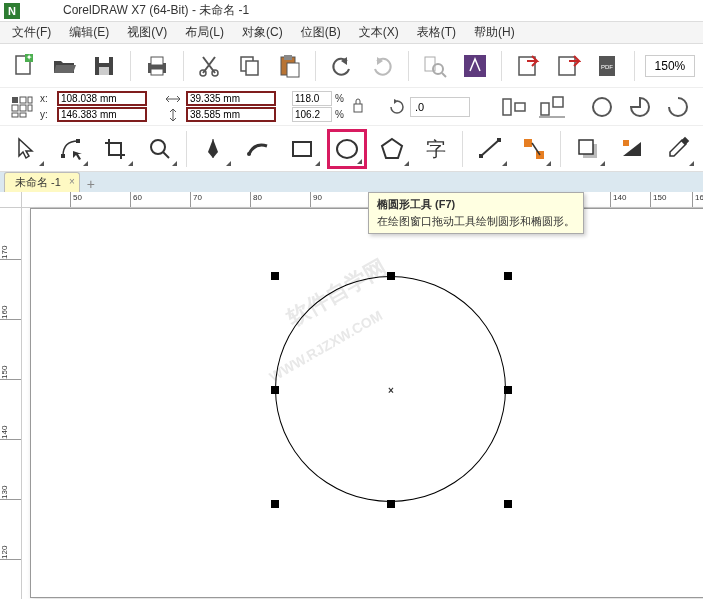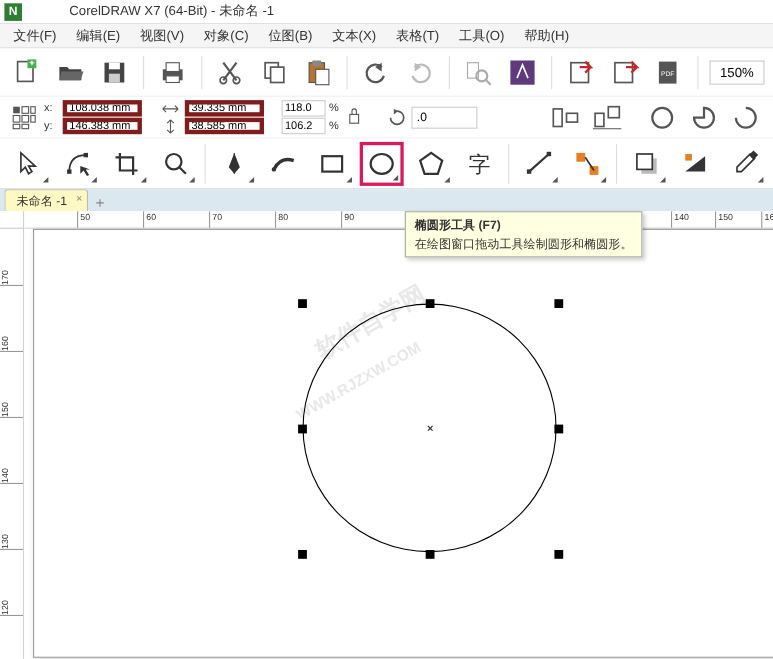--- a/index.html
+++ b/index.html
@@ -10,21 +10,21 @@
 .menubar { height: 22px; background: #f5f5f5; display: flex; align-items: center; padding: 0 4px; gap: 2px; border-bottom: 1px solid #ddd; }
 .menubar .menu-item { padding: 2px 8px; font-size: 12px; cursor: pointer; }
 .toolbar1 { height: 44px; background: #fff; display: flex; align-items: center; padding: 4px 8px; gap: 8px; border-bottom: 1px solid #eee; }
 .toolbar1 .sep { width: 1px; height: 30px; background: #ddd; margin: 0 2px; }
 .toolbar1 .tbtn { width: 32px; height: 32px; display: flex; align-items: center; justify-content: center; cursor: pointer; }
 .zoom-input { width: 50px; height: 22px; border: 1px solid #ccc; font-size: 12px; text-align: center; }
 .toolbar2 { height: 38px; background: #fff; display: flex; align-items: center; padding: 2px 8px; gap: 4px; border-bottom: 1px solid #eee; }
 .coord-icon { width: 28px; height: 28px; display: flex; align-items: center; justify-content: center; }
 .coord-group { display: flex; flex-direction: column; font-size: 11px; line-height: 14px; gap: 1px; }
 .coord-row { display: flex; align-items: center; gap: 3px; }
-.coord-row input { width: 72px; height: 15px; border: 4px solid #7f1d1d; font-size: 10px; padding: 0 2px; }
+.coord-row input { width: 90px; height: 15px; border: 2px solid #7f1d1d; font-size: 10px; padding: 0 2px; }
 .coord-label { width: 14px; font-size: 10px; }
 .size-icon { width: 20px; height: 14px; display: flex; align-items: center; justify-content: center; }
 .pct-group { display: flex; flex-direction: column; gap: 1px; }
 .pct-group input { width: 40px; height: 15px; border: 1px solid #ccc; font-size: 10px; padding: 0 2px; }
 .lock-icon { width: 20px; height: 28px; display: flex; align-items: center; justify-content: center; }
 .rot-group { display: flex; align-items: center; gap: 4px; }
 .rot-group input { width: 60px; height: 20px; border: 1px solid #ccc; font-size: 11px; padding: 0 4px; }
 .tb2-btn { width: 34px; height: 30px; display: flex; align-items: center; justify-content: center; cursor: pointer; border-radius: 2px; }
 .toolbar3 { height: 46px; background: #fff; display: flex; align-items: center; padding: 2px 6px; gap: 4px; border-bottom: 1px solid #ddd; }
 .tool3-btn { width: 42px; height: 40px; display: flex; align-items: center; justify-content: center; cursor: pointer; border: 1px solid transparent; position: relative; }
@@ -56,25 +56,25 @@
 
 <div class="titlebar">
   <span class="logo">N</span>
   <span class="title">CorelDRAW X7 (64-Bit) - 未命名 -1</span>
 </div>
 
 <div class="menubar">
   <div class="menu-item">文件(F)</div>
   <div class="menu-item">编辑(E)</div>
   <div class="menu-item">视图(V)</div>
+  <div class="menu-item">布局(L)</div>
   <div class="menu-item">对象(C)</div>
   <div class="menu-item">位图(B)</div>
   <div class="menu-item">文本(X)</div>
   <div class="menu-item">表格(T)</div>
-  <div class="menu-item">工具(O)</div>
   <div class="menu-item">帮助(H)</div>
 </div>
 
 <div class="toolbar1">
   <div class="tbtn">
       <svg width="26" height="26">
         <rect x="5" y="3" width="14" height="18" fill="none" stroke="#555" stroke-width="1.5"></rect>
         <rect x="14" y="1" width="8" height="8" fill="#4caf50"></rect>
         <text x="18" y="7" fill="#fff" font-size="8" text-anchor="middle">✦</text>
       </svg>

